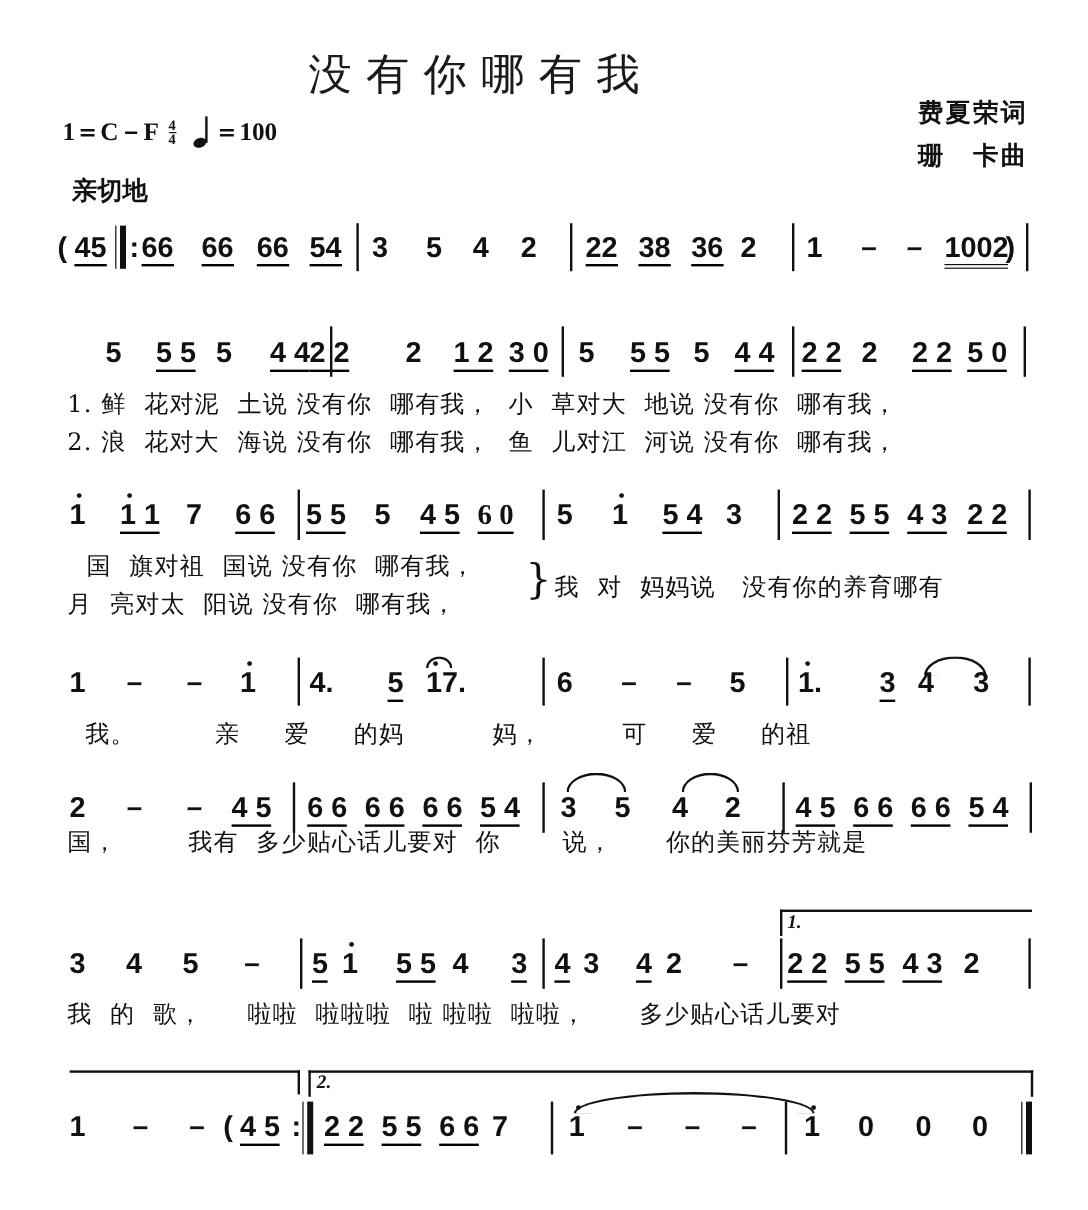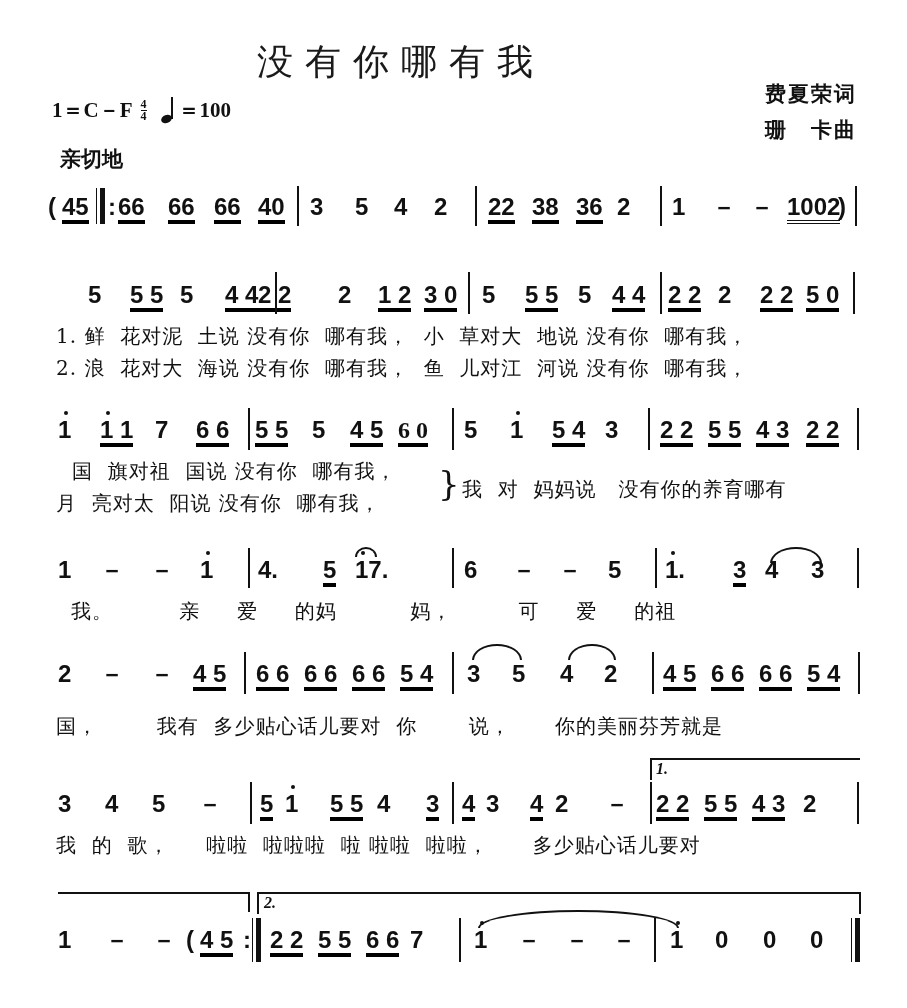--- a/index.html
+++ b/index.html
@@ -11,21 +11,21 @@
   .credit { right: 50px; font-size: 21px; font-weight: bold; letter-spacing: 2px; }
   .meta { left: 52px; top: 96px; font-family: "Liberation Serif", serif; font-size: 21px; font-weight: bold; display:flex; align-items:center; }
   .frac { display:inline-flex; flex-direction:column; font-size:12px; line-height:11px; margin: 0 14px 0 8px; text-align:center;}
   .note-glyph { display:inline-block; width: 14px; height: 26px; position: relative; margin-right: 4px; }
   .note-glyph .head { position:absolute; bottom:0; left:0; width:11px; height:8px; background:#111; border-radius:50%; transform: rotate(-20deg); }
   .note-glyph .stem { position:absolute; bottom:4px; right:2px; width:2px; height:22px; background:#111; }
   .expr { left: 60px; top: 145px; font-size: 21px; font-weight: bold; }
 
   .row { position: absolute; left: 0; width: 907px; }
   .n { position: absolute; font-family: "Liberation Sans", sans-serif; font-weight: bold; font-size: 24px; line-height: 24px; text-align:center; }
-  .ul1 { border-bottom: 4px solid #000000; padding-bottom: 1px; }
+  .ul1 { border-bottom: 2px solid #000000; padding-bottom: 1px; }
   .ul2 { border-bottom: 4px double #111; padding-bottom: 1px; }
   .bar { position: absolute; width: 2px; background: #111; }
   .bar.thick { width: 5px; }
   .dot-up { position:absolute; width:4px; height:4px; background:#111; border-radius:50%; }
   .lyric { position: absolute; font-family: "DejaVu Serif", serif; font-size: 20px; letter-spacing: 1px; white-space: pre; }
   .slur { position:absolute; border: 2px solid #111; border-bottom: none; border-radius: 50% 50% 0 0 / 100% 100% 0 0; }
   .volta { position:absolute; border-top: 2px solid #111; }
   .volta-label { position:absolute; font-family:"Liberation Serif", serif; font-style: italic; font-size: 16px; font-weight: bold;}
 </style>
 </head>
@@ -49,21 +49,21 @@
 </div>
 <div class="abs expr">亲切地</div>
 
 <div class="row" id="sys0" style="top:195px;">
     <span class="n" style="left: 48px; top: 0px;">(</span>
     <span class="n ul1" style="left: 62px; top: 0px;">45</span>
     <span class="n" style="left: 108px; top: 0px;">:</span>
     <span class="n ul1" style="left: 118px; top: 0px;">66</span>
     <span class="n ul1" style="left: 168px; top: 0px;">66</span>
     <span class="n ul1" style="left: 214px; top: 0px;">66</span>
-    <span class="n ul1" style="left: 258px; top: 0px;">40</span>
+    <span class="n ul1" style="left: 258px; top: 0px;">54</span>
     <span class="n" style="left: 310px; top: 0px;">3</span>
     <span class="n" style="left: 355px; top: 0px;">5</span>
     <span class="n" style="left: 394px; top: 0px;">4</span>
     <span class="n" style="left: 434px; top: 0px;">2</span>
     <span class="n ul1" style="left: 488px; top: 0px;">22</span>
     <span class="n ul1" style="left: 532px; top: 0px;">38</span>
     <span class="n ul1" style="left: 576px; top: 0px;">36</span>
     <span class="n" style="left: 617px; top: 0px;">2</span>
     <span class="n" style="left: 672px; top: 0px;">1</span>
     <span class="n" style="left: 712px; top: 0px;">－</span>
@@ -146,21 +146,21 @@
     <span class="n ul1" style="left: 352px; top: 0px;">6 6</span>
     <span class="n ul1" style="left: 400px; top: 0px;">5 4</span>
     <span class="n" style="left: 467px; top: 0px;">3</span>
     <span class="n" style="left: 512px; top: 0px;">5</span>
     <span class="n" style="left: 560px; top: 0px;">4</span>
     <span class="n" style="left: 604px; top: 0px;">2</span>
     <span class="n ul1" style="left: 663px; top: 0px;">4 5</span>
     <span class="n ul1" style="left: 711px; top: 0px;">6 6</span>
     <span class="n ul1" style="left: 759px; top: 0px;">6 6</span>
     <span class="n ul1" style="left: 807px; top: 0px;">5 4</span>
-    <div class="lyric" style="left: 56px; top: 51px;">国，        我有  多少贴心话儿要对  你       说，      你的美丽芬芳就是</div>
+    <div class="lyric" style="left: 56px; top: 26px;">国，        我有  多少贴心话儿要对  你       说，      你的美丽芬芳就是</div>
   </div>
 <div class="row" id="sys5" style="top:792px;">
     <span class="n" style="left: 58px; top: 0px;">3</span>
     <span class="n" style="left: 105px; top: 0px;">4</span>
     <span class="n" style="left: 152px; top: 0px;">5</span>
     <span class="n" style="left: 198px; top: 0px;">－</span>
     <span class="n ul1" style="left: 260px; top: 0px;">5</span>
     <span class="n" style="left: 285px; top: 0px;">1</span>
     <span class="dot-up" style="left: 291px; top: -7px;"></span>
     <span class="n ul1" style="left: 330px; top: 0px;">5 5</span>

